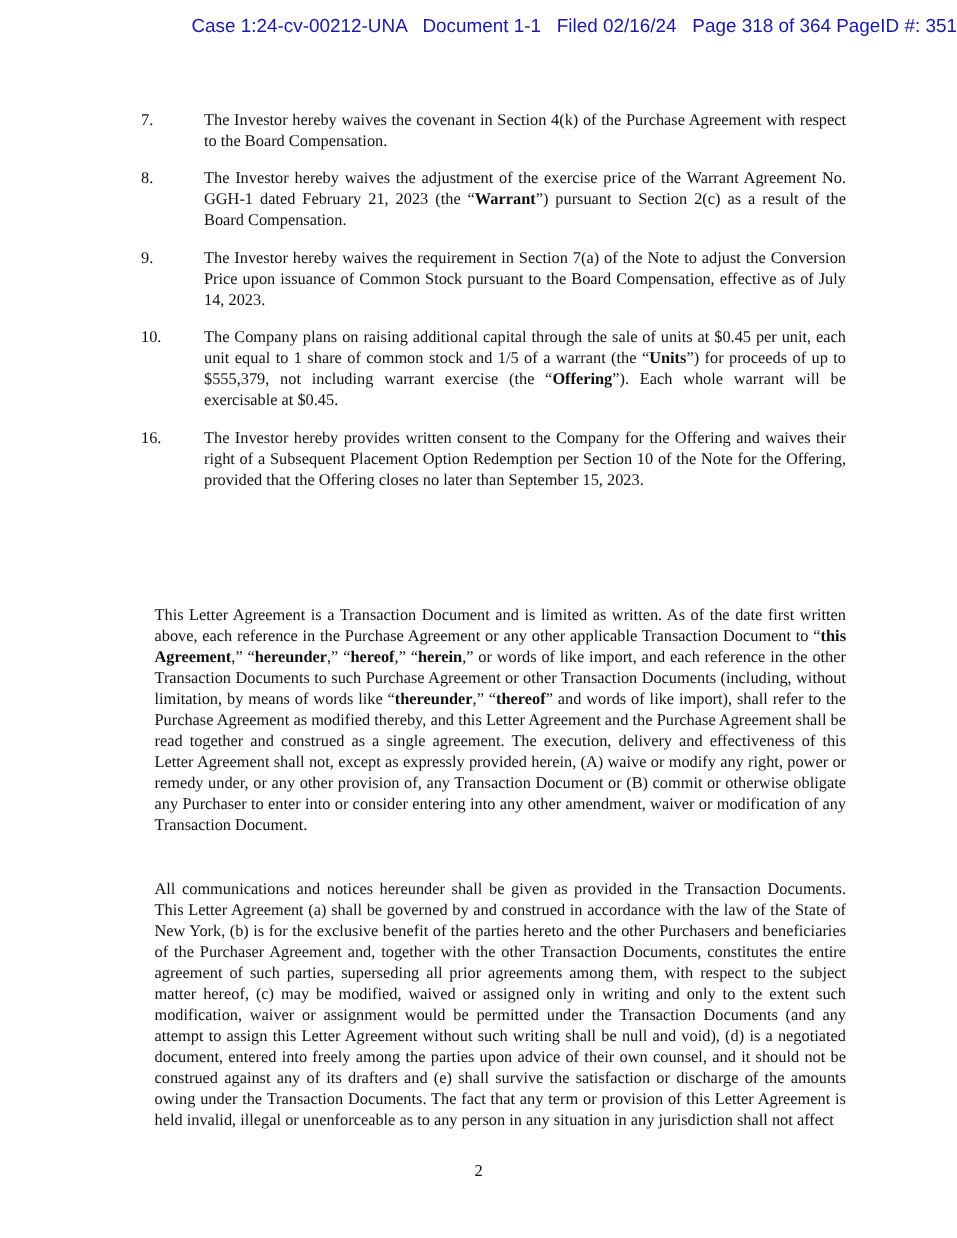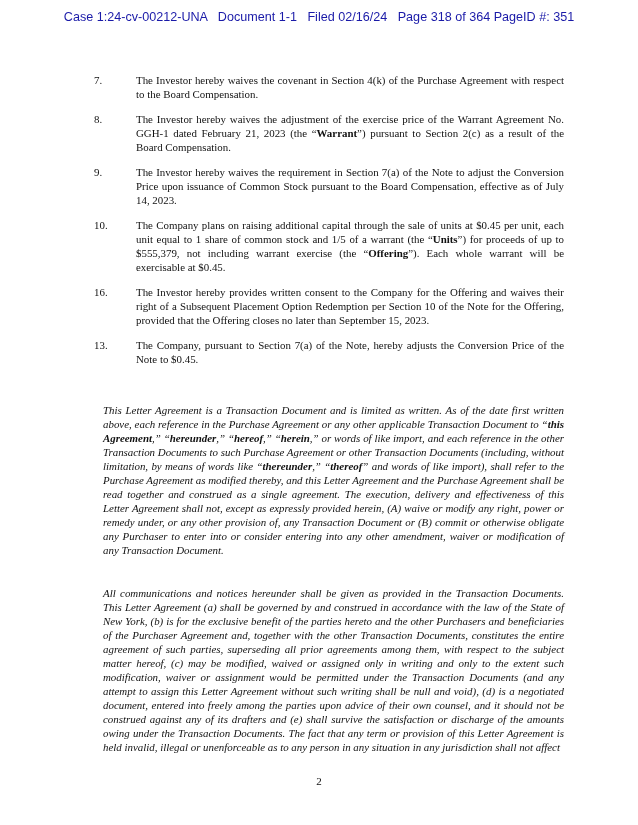--- a/index.html
+++ b/index.html
@@ -2,35 +2,35 @@
 <html><head>
   <meta charset="utf-8">
   <style>
     html, body { margin: 0; padding: 0; background: #ffffff; }
     body {
       width: 638px; height: 825px; position: relative; overflow: hidden;
       font-family: "Liberation Serif", "DejaVu Serif", serif;
       color: #111;
     }
     .header {
-      position: absolute; top: 10px; left: 0; width: 638px; text-align: center;
+      position: absolute; top: 10px; left: 0; width: 638px; text-align: right;
       font-family: "Liberation Sans", "DejaVu Sans", sans-serif;
       font-size: 12.6px; color: #1a1aa8; white-space: pre;
     }
     .list {
       position: absolute; left: 94px; top: 73px; width: 470px;
       font-size: 10.9px; line-height: 14px;
     }
     .item { display: flex; margin-bottom: 11px; text-align: justify; }
     .item .num { width: 18px; flex: 0 0 18px; }
     .item.two .num { width: 18px; }
     .item .txt { flex: 1; text-align: justify; margin-left: 24px; }
     .para {
       position: absolute; left: 103px; width: 461px;
-      font-size: 10.9px; line-height: 14px; text-align: justify; font-style: italic;
+      font-size: 10.9px; line-height: 14px; text-align: justify;
     }
     .p1 { top: 403px; }
     .p2 { top: 586px; }
     .pageno {
       position: absolute; top: 775px; left: 0; width: 638px; text-align: center;
       font-size: 11px;
     }
     b { font-weight: bold; }
   </style>
 </head>
@@ -52,23 +52,19 @@
     <span class="txt">The Investor hereby waives the requirement in Section 7(a) of the Note to adjust the Conversion Price upon issuance of Common Stock pursuant to the Board Compensation, effective as of July 14, 2023.</span>
   </div>
   <div class="item two">
     <span class="num">10.</span>
     <span class="txt"><span>The Company plans on raising additional capital through the sale of units at $0.45 per unit, each unit equal to 1 share of common stock and 1/5 of a warrant (the “</span><b>Units</b><span>”) for proceeds of up to $555,379, not including warrant exercise (the “</span><b>Offering</b><span>”).  Each whole warrant will be exercisable at $0.45.</span></span>
   </div>
   <div class="item two">
     <span class="num">16.</span>
     <span class="txt">The Investor hereby provides written consent to the Company for the Offering and waives their right of a Subsequent Placement Option Redemption per Section 10 of the Note for the Offering, provided that the Offering closes no later than September 15, 2023.</span>
   </div>
-  <div class="item two">
-    <span class="num">13.</span>
-    <span class="txt">The Company, pursuant to Section 7(a) of the Note, hereby adjusts the Conversion Price of the Note to $0.45.</span>
-  </div>
 </div>
 
 <div class="para p1"><span>This Letter Agreement is a Transaction Document and is limited as written.  As of the date first written above, each reference in the Purchase Agreement or any other applicable Transaction Document to “</span><b>this Agreement</b><span>,” “</span><b>hereunder</b><span>,” “</span><b>hereof</b><span>,” “</span><b>herein</b><span>,” or words of like import, and each reference in the other Transaction Documents to such Purchase Agreement or other Transaction Documents (including, without limitation, by means of words like “</span><b>thereunder</b><span>,” “</span><b>thereof</b><span>” and words of like import), shall refer to the Purchase Agreement as modified thereby, and this Letter Agreement and the Purchase Agreement shall be read together and construed as a single agreement.  The execution, delivery and effectiveness of this Letter Agreement shall not, except as expressly provided herein, (A) waive or modify any right, power or remedy under, or any other provision of, any Transaction Document or (B) commit or otherwise obligate any Purchaser to enter into or consider entering into any other amendment, waiver or modification of any Transaction Document.</span></div>
 
 <div class="para p2">All communications and notices hereunder shall be given as provided in the Transaction Documents. This Letter Agreement (a) shall be governed by and construed in accordance with the law of the State of New York, (b) is for the exclusive benefit of the parties hereto and the other Purchasers and beneficiaries of the Purchaser Agreement and, together with the other Transaction Documents, constitutes the entire agreement of such parties, superseding all prior agreements among them, with respect to the subject matter hereof, (c) may be modified, waived or assigned only in writing and only to the extent such modification, waiver or assignment would be permitted under the Transaction Documents (and any attempt to assign this Letter Agreement without such writing shall be null and void), (d) is a negotiated document, entered into freely among the parties upon advice of their own counsel, and it should not be construed against any of its drafters and (e) shall survive the satisfaction or discharge of the amounts owing under the Transaction Documents.  The fact that any term or provision of this Letter Agreement is held invalid, illegal or unenforceable as to any person in any situation in any jurisdiction shall not affect</div>
 
 <div class="pageno">2</div>
 
 </body></html>

